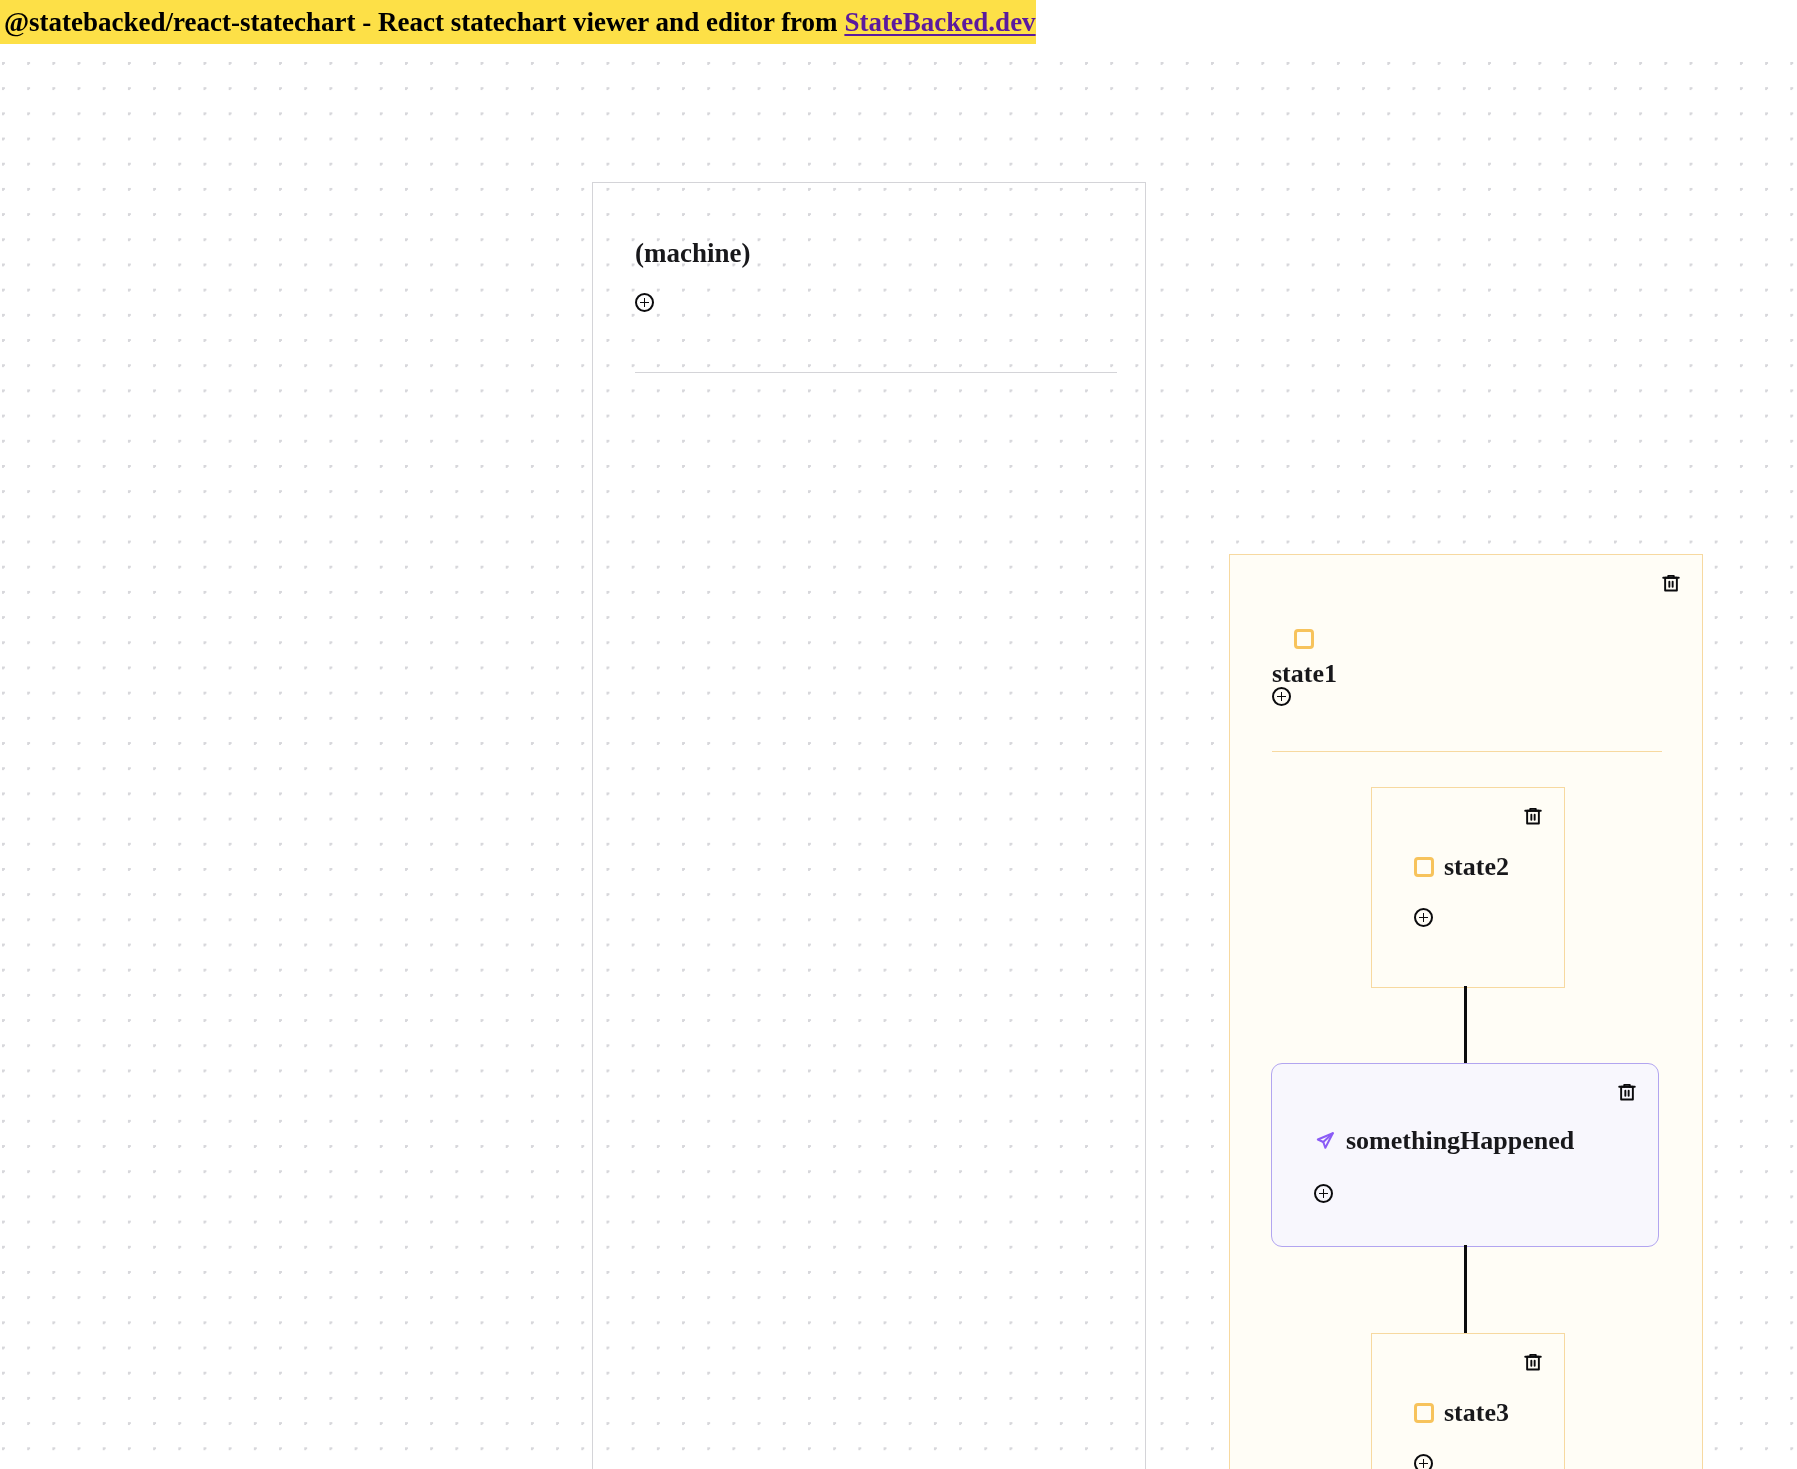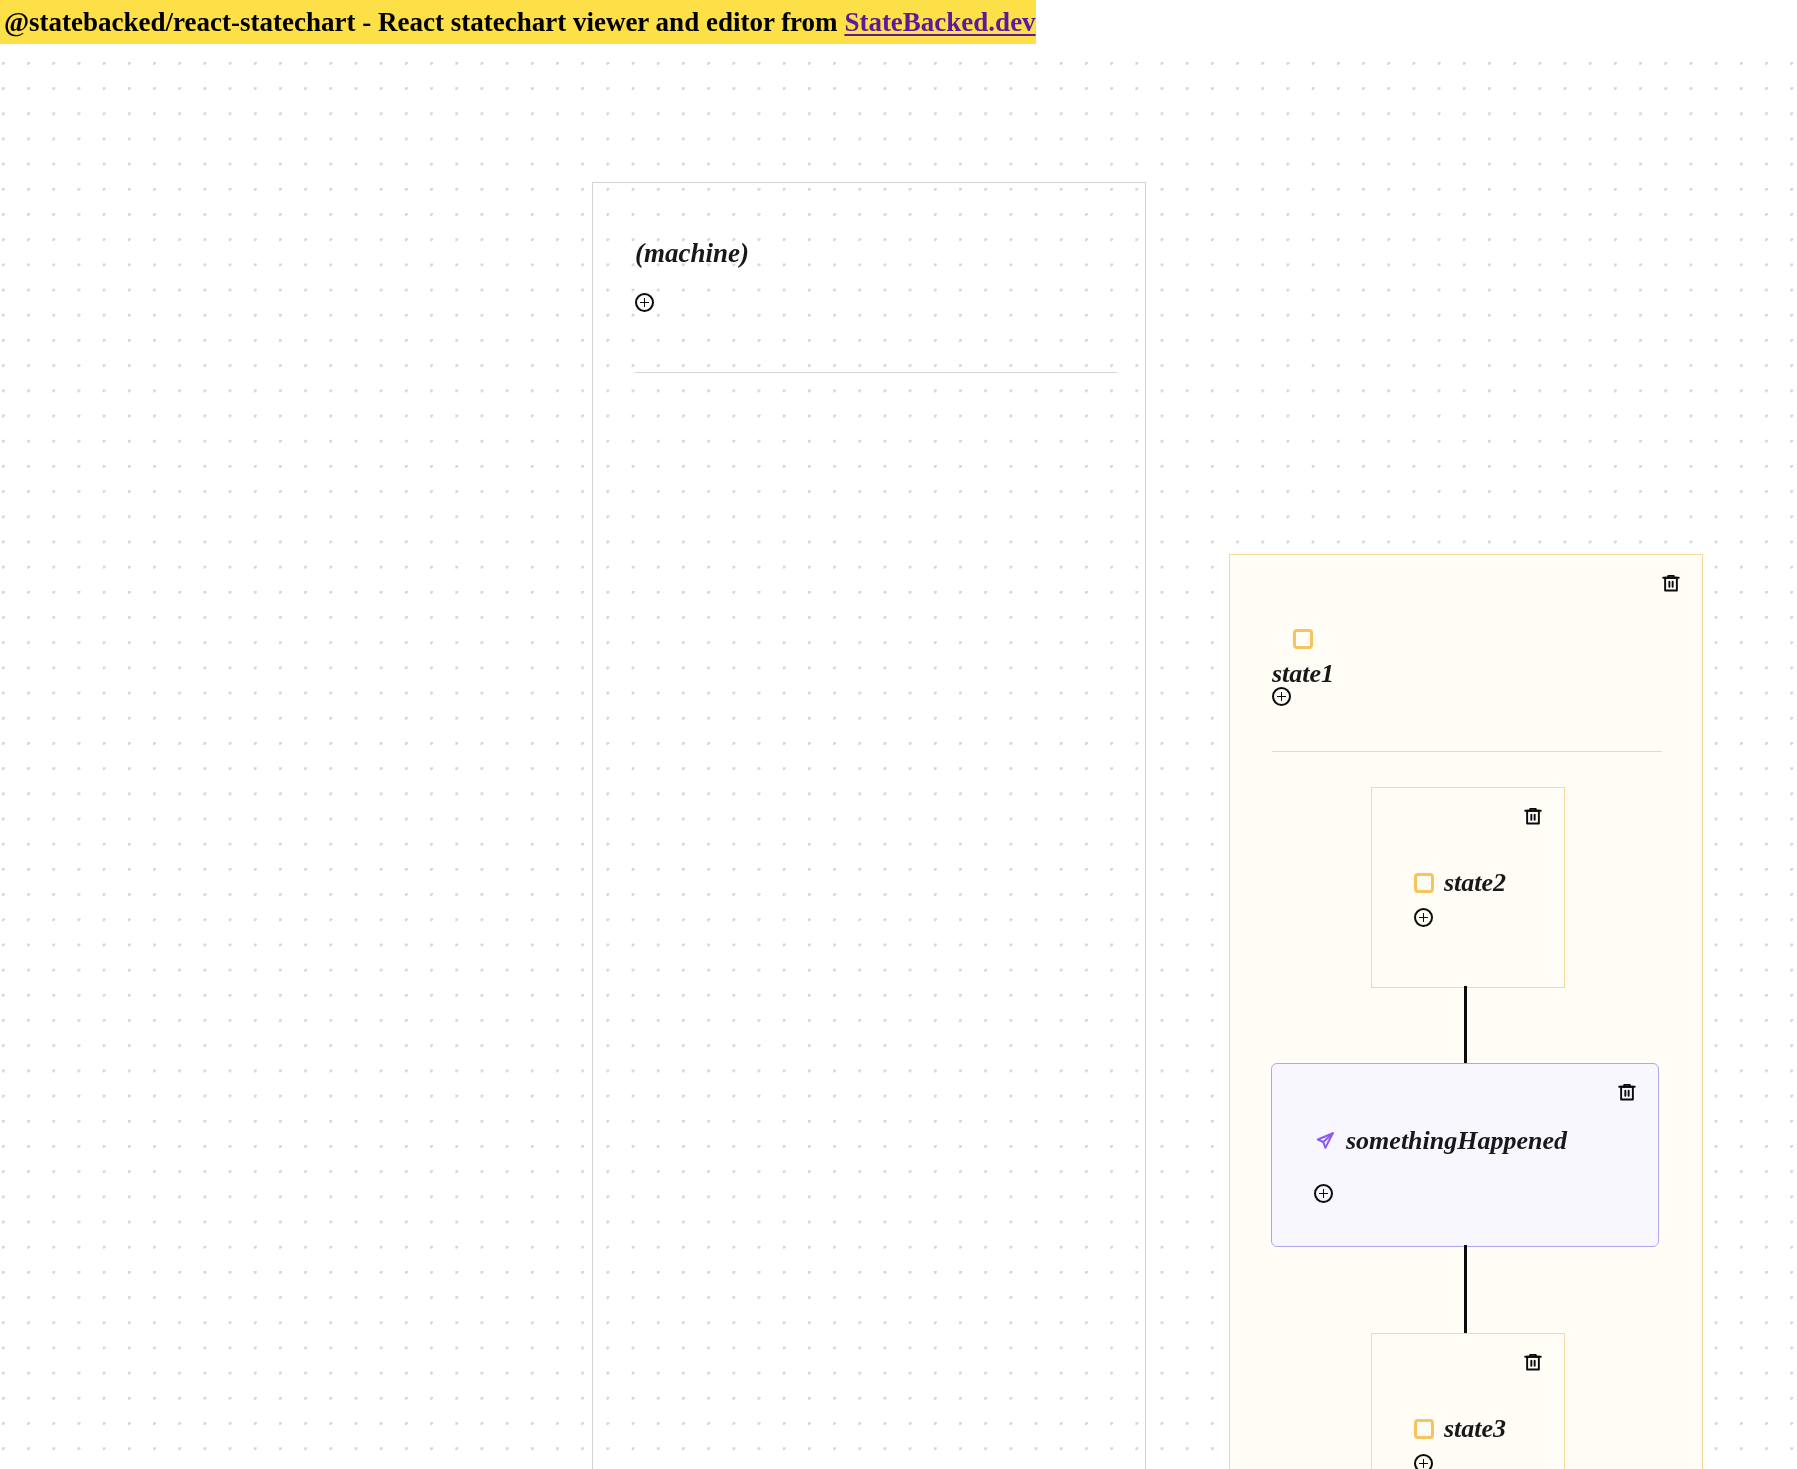--- a/index.html
+++ b/index.html
@@ -42,21 +42,20 @@
   #canvas {
     position: absolute;
     left: 0;
     top: 44px;
     width: 1797px;
     height: 1425px;
     background-color: #ffffff;
     background-image: radial-gradient(circle at 1px 1px, #d7d7db 1.6px, transparent 1.7px);
     background-size: 25.2px 25.2px;
     background-position: 2px 18px;
-    font-style: italic;
   }
 
   
   #machine-node {
     position: absolute;
     left: 592px;
     top: 138px;
     width: 554px;
     height: 1291px;
     border: 1.5px solid #d4d4d8;
@@ -198,21 +197,21 @@
     box-sizing: border-box;
   }
   .state-leaf .trash-slot {
     position: absolute;
     right: 20px;
     top: 16px;
   }
   .state-leaf .title-slot {
     position: absolute;
     left: 42px;
-    top: 80px;
+    top: 64px;
     font-size: 26px;
     font-weight: bold;
     color: #18181b;
   }
   .state-leaf .add-slot {
     position: absolute;
     left: 42px;
     top: 120px;
   }
 
@@ -230,21 +229,21 @@
   }
 
   
   #event-node {
     position: absolute;
     left: 678px;
     top: 880px;
     width: 388px;
     height: 184px;
     border: 1.5px solid #b2a5f0;
-    border-radius: 6px;
+    border-radius: 11px;
     background: #f8f7fd;
     box-sizing: border-box;
   }
   #event-trash {
     position: absolute;
     right: 20px;
     top: 16px;
   }
   #event-title {
     position: absolute;

